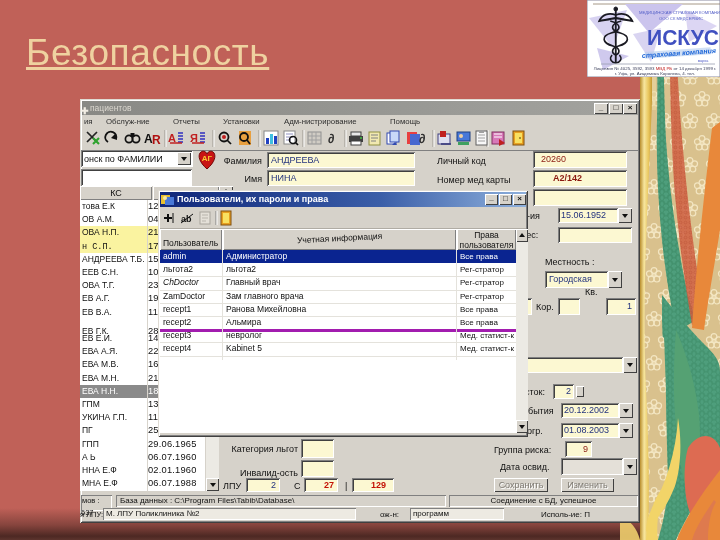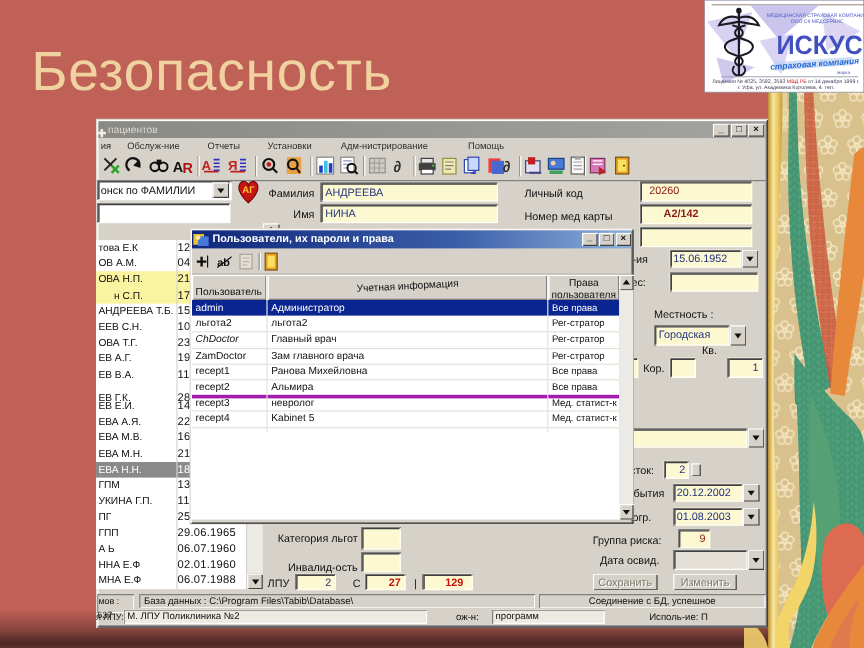--- a/index.html
+++ b/index.html
@@ -1,18 +1,18 @@
 <!DOCTYPE html>
 <html><head>
 <meta charset="utf-8">
 <style>
 html,body{margin:0;padding:0;}
 #slide{position:relative;width:720px;height:540px;overflow:hidden;background:#C06158;font-family:"Liberation Sans",sans-serif;}
 #botgrad{position:absolute;left:0;top:508px;width:720px;height:32px;background:linear-gradient(to bottom,rgba(77,40,35,0) 0%,rgba(77,40,35,.5) 53%,#4D2823 88%,#5C342D 100%);z-index:2;}
-#title{position:absolute;left:26px;top:32px;font-size:46px;color:#EFD2A0;letter-spacing:0.6px;z-index:2;}
+#title{position:absolute;left:26px;top:32px;font-size:37px;color:#EFD2A0;letter-spacing:0.6px;z-index:2;text-decoration:underline;}
 
 .raised{box-shadow:inset 1px 1px 0 #FFFFFF, inset -1px -1px 0 #808080;}
 .sunk{box-shadow:inset 1px 1px 0 #808080, inset -1px -1px 0 #FFFFFF;}
 .fld{position:absolute;background:#FCF8D2;box-shadow:inset 1px 1px 0 #808080, inset -1px -1px 0 #FFFFFF, inset 2px 2px 0 #404040;font-size:9px;color:#23337E;}
 .lbl{position:absolute;font-size:9px;color:#101010;white-space:nowrap;}
 .cbtn{position:absolute;background:#D6D2CA;box-shadow:inset 1px 1px 0 #FFFFFF, inset -1px -1px 0 #404040;}
 .arr{width:0;height:0;border-left:3px solid transparent;border-right:3px solid transparent;border-top:4px solid #101010;position:absolute;}
 #win{position:absolute;left:80px;top:99px;width:560px;height:424px;background:#D6D2CA;box-shadow:inset 1px 1px 0 #DFDBD3, inset -1px -1px 0 #404040, inset 2px 2px 0 #FFFFFF, inset -2px -2px 0 #808080;z-index:4;}
 #tbar{position:absolute;left:2px;top:2px;width:556px;height:14px;background:linear-gradient(90deg,#898985,#A3A39F);color:#DDD9D1;font-size:8.5px;line-height:14px;}
 .wbtn{position:absolute;top:4px;width:14px;height:11px;background:#D6D2CA;box-shadow:inset 1px 1px 0 #FFFFFF, inset -1px -1px 0 #404040;font-size:8px;line-height:9px;text-align:center;color:#101010;font-weight:bold;}
@@ -359,28 +359,32 @@
 
     <div class="sunk" style="position:absolute;left:1px;top:396px;width:31px;height:16px;font-size:8px;line-height:12px;color:#101010;"><span style="margin-left:1px;font-size:7.5px;">мов : 637</span></div>
     <div class="sunk" style="position:absolute;left:369px;top:396px;width:189px;height:12px;font-size:8px;line-height:12px;color:#101010;text-align:center;">Соединение с БД, успешное</div>
     <div class="sunk" style="position:absolute;left:36px;top:396px;width:330px;height:12px;font-size:8px;line-height:12px;color:#101010;"><span style="margin-left:4px;">База данных : C:\Program Files\Tabib\Database\</span></div>
     <div class="lbl" style="left:0px;top:411px;font-size:7.5px;width:23px;overflow:hidden;white-space:nowrap;">я ЛПУ:</div>
     <div class="sunk" style="position:absolute;left:23px;top:409px;width:253px;height:12px;background:#EDEAE2;font-size:8px;line-height:12px;color:#101010;"><span style="margin-left:3px;">М. ЛПУ Поликлиника №2</span></div>
     <div class="lbl" style="left:300px;top:411px;font-size:8px;">ож-н:</div>
     <div class="sunk" style="position:absolute;left:330px;top:409px;width:94px;height:12px;background:#EDEAE2;font-size:8px;line-height:12px;color:#101010;"><span style="margin-left:3px;">программ</span></div>
     <div class="lbl" style="left:461px;top:411px;font-size:8px;">Исполь-ие:  П</div>
 
+    <div style="position:absolute;left:0px;top:87px;width:139px;height:14px;background:#D6D2CA;">
+      <div class="raised" style="position:absolute;left:0;top:0;width:72px;height:14px;font-size:9px;text-align:center;line-height:14px;color:#101010;">КС</div>
+      <div class="raised" style="position:absolute;left:73px;top:0;width:66px;height:14px;"></div>
+    </div>
     <div class="cbtn" style="left:139px;top:87px;width:14px;height:14px;">
         <div class="arr" style="left:4px;top:3px;border-top:none;border-bottom:4px solid #101010;"></div>
       </div>
     <div id="plist" style="position:absolute;left:0px;top:101px;width:125px;height:291px;background:#fff;overflow:hidden;">
         <div class="lrow" style="top:0.0px;"><span style="margin-left:2px;">това Е.К</span><i>12.03.1948</i></div>
 <div class="lrow" style="top:13.2px;"><span style="margin-left:2px;">ОВ А.М.</span><i>04.11.1950</i></div>
 <div class="lrow" style="top:26.4px;background:#FAF3A0;"><span style="margin-left:2px;">ОВА Н.П.</span><i>21.05.1954</i></div>
-<div class="lrow" style="top:39.6px;background:#FAF3A0;"><span style="margin-left:15px;">н С.П.</span><i>17.09.1949</i></div>
+<div class="lrow" style="top:39.6px;background:#FAF3A0;"><span style="margin-left:2px;font-family:Liberation Mono, monospace;">н С.П.</span><i>17.09.1949</i></div>
 <div class="lrow" style="top:52.8px;"><span style="margin-left:2px;">АНДРЕЕВА Т.Б.</span><i>15.06.1952</i></div>
 <div class="lrow" style="top:66.0px;"><span style="margin-left:2px;">ЕЕВ С.Н.</span><i>10.02.1958</i></div>
 <div class="lrow" style="top:79.2px;"><span style="margin-left:2px;">ОВА Т.Г.</span><i>23.08.1951</i></div>
 <div class="lrow" style="top:92.4px;"><span style="margin-left:2px;">ЕВ А.Г.</span><i>19.04.1946</i></div>
 <div class="lrow" style="top:105.6px;"><span style="margin-left:2px;">ЕВ В.А.</span><i>11.07.1953</i></div>
 <div class="lrow" style="top:125px;"><span style="margin-left:2px;">ЕВ Г.К.</span><i>28.01.1957</i></div>
 <div class="lrow" style="top:132.0px;"><span style="margin-left:2px;">ЕВ Е.И.</span><i>14.10.1944</i></div>
 <div class="lrow" style="top:145.2px;"><span style="margin-left:2px;">ЕВА А.Я.</span><i>22.12.1950</i></div>
 <div class="lrow" style="top:158.4px;"><span style="margin-left:2px;">ЕВА М.В.</span><i>16.03.1947</i></div>
 <div class="lrow" style="top:171.6px;"><span style="margin-left:2px;">ЕВА М.Н.</span><i>21.06.1955</i></div>

